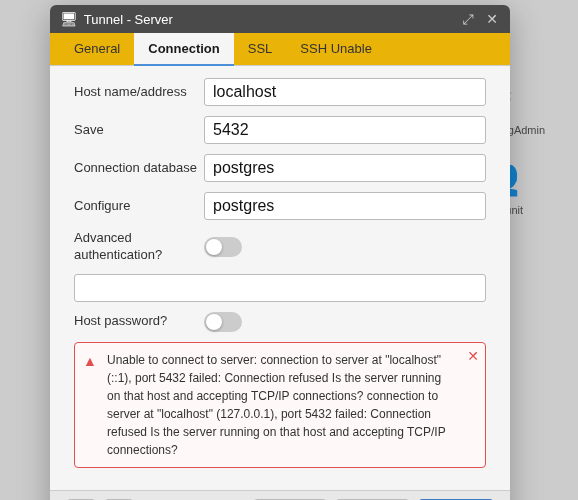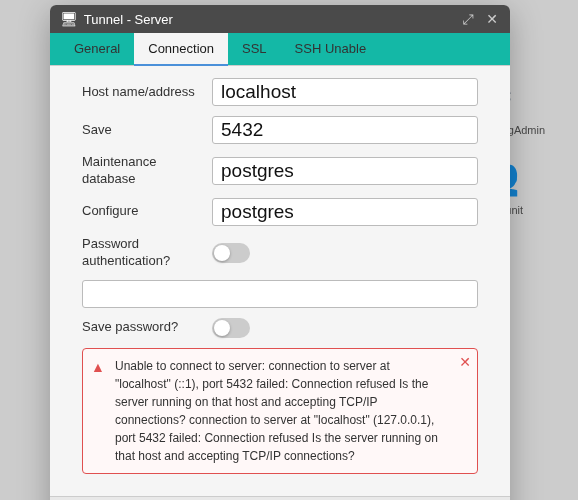--- a/index.html
+++ b/index.html
@@ -77,67 +77,67 @@
       color: #ccc;
       cursor: pointer;
       font-size: 14px;
       display: flex; align-items: center; justify-content: center;
       border-radius: 2px;
     }
 
     
     .tabs {
       display: flex;
-      background: #14b8a6;
+      background: #eab308;
       border-bottom: 1px solid #ccc;
       padding: 0 10px;
     }
     .tab {
       padding: 8px 14px;
       font-size: 13px;
       color: #333;
       cursor: pointer;
       border-bottom: 2px solid transparent;
       margin-bottom: -1px;
       background: transparent;
       border-top: none;
       border-left: none;
       border-right: none;
     }
     .tab.active {
       background: #f5f5f5;
       border-bottom: 2px solid #4a90d9;
-      font-weight: 400;
+      font-weight: 700;
       color: #1a1a1a;
     }
 
     
     .form-body {
-      padding: 12px 32px;
+      padding: 12px 24px;
       background: #f5f5f5;
     }
 
     .form-row {
       display: flex;
       align-items: center;
       margin-bottom: 10px;
     }
     .form-label {
       width: 130px;
       font-size: 13px;
       color: #333;
       line-height: 1.3;
     }
     .form-control {
       flex: 1;
       height: 28px;
       border: 1px solid #bbb;
       border-radius: 3px;
       padding: 4px 8px;
-      font-size: 19px;
+      font-size: 16px;
       background: #fff;
       color: #111;
       outline: none;
     }
 
     
     .toggle {
       width: 38px;
       height: 20px;
       background: #ccc;
@@ -306,42 +306,42 @@
         <label class="form-label">Host name/address</label>
         <input class="form-control" type="text" value="localhost" style="">
       </div>
 
       <div class="form-row">
         <label class="form-label">Save</label>
         <input class="form-control" type="text" value="5432" style="">
       </div>
 
       <div class="form-row">
-        <label class="form-label">Maintenance database</label>
+        <label class="form-label">Connection database</label>
         <input class="form-control" type="text" value="postgres" style="">
       </div>
 
       <div class="form-row">
         <label class="form-label">Configure</label>
         <input class="form-control" type="text" value="postgres" style="">
       </div>
 
       <div class="form-row">
-        <label class="form-label">Password authentication?</label>
+        <label class="form-label">Advanced authentication?</label>
         <div class="toggle">
           <div class="toggle-knob"></div>
         </div>
       </div>
 
       <div class="form-row">
         <input class="form-control" type="password" value="" style="">
       </div>
 
       <div class="form-row">
-        <label class="form-label">Save password?</label>
+        <label class="form-label">Host password?</label>
         <div class="toggle">
           <div class="toggle-knob"></div>
         </div>
       </div>
 
       <div class="error-box">
         <span class="error-icon">▲</span>
         <span>Unable to connect to server: connection to server at "localhost" (::1), port 5432 failed: Connection refused Is the server running on that host and accepting TCP/IP connections? connection to server at "localhost" (127.0.0.1), port 5432 failed: Connection refused Is the server running on that host and accepting TCP/IP connections?</span>
         <button class="error-close">✕</button>
       </div>

